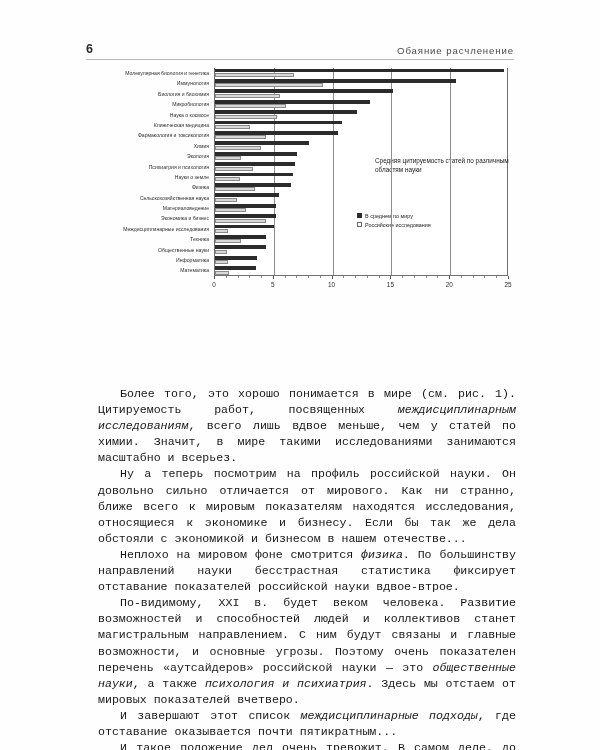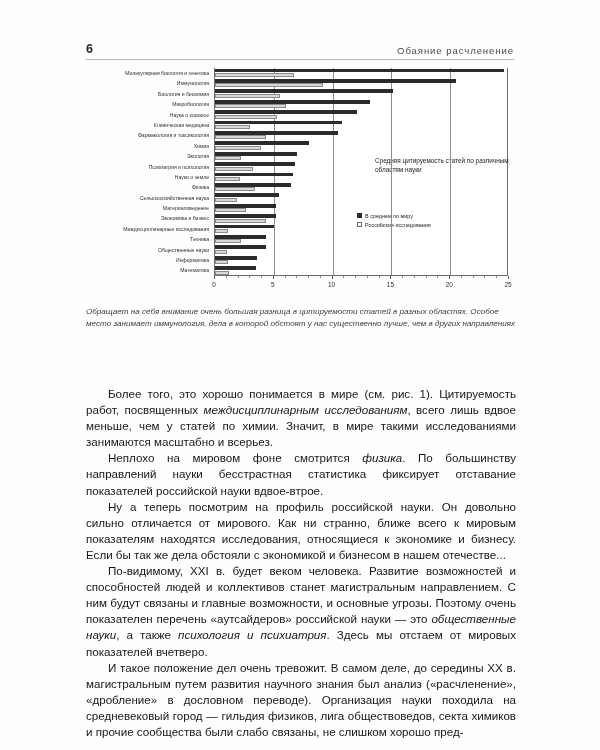--- a/index.html
+++ b/index.html
@@ -219,27 +219,27 @@
   }
 
   
   .body {
     position: absolute;
     left: 86px;
     top: 386px;
     width: 430px;
   }
   .para {
-    font-family: Liberation Sans, sans-serif;
+    font-family: Liberation Mono, monospace;
     font-size: 11.6px;
     line-height: 16.1px;
     text-align: justify;
     text-indent: 22px;
     color: #171717;
-    margin: 0 0 0 0;
+    margin: 0 0 0 12px;
     hyphens: manual;
   }
   .para i { font-style: italic; }
 </style>
 </head>
 <body>
 
 <div class="page">
 
   <div class="runhead">
@@ -399,24 +399,24 @@
           <div class="tick-label" style="left: 58.8px;">5</div>
           <div class="tick-label" style="left: 117.6px;">10</div>
           <div class="tick-label" style="left: 176.4px;">15</div>
           <div class="tick-label" style="left: 235.2px;">20</div>
           <div class="tick-label" style="left: 294px;">25</div>
         </div>
     </div>
   </div>
 
   <div class="caption">
-    <div class="caption-note">Обращает на себя внимание очень большая разница в цитируемости статей в разных областях. Особое место занимает иммунология, дела в которой обстоят у нас существенно лучше, чем в других направлениях</div>
   </div>
 
   <div class="body" id="body-text">
       <p class="para"><span>Более того, это хорошо понимается в мире (см. рис. 1). Цитируемость работ, посвященных </span><i>междисциплинарным исследованиям</i><span>, всего лишь вдвое меньше, чем у статей по химии. Значит, в мире такими исследованиями занимаются масштабно и всерьез.</span></p>
+      <p class="para"><span>Ну а теперь посмотрим на профиль российской науки. Он довольно сильно отличается от мирового. Как ни странно, ближе всего к мировым показателям находятся исследования, относящиеся к экономике и бизнесу. Если бы так же дела обстояли с экономикой и бизнесом в нашем отечестве...</span></p>
       <p class="para"><span>Неплохо на мировом фоне смотрится </span><i>физика</i><span>. По большинству направлений науки бесстрастная статистика фиксирует отставание показателей российской науки вдвое-втрое.</span></p>
-      <p class="para"><span>Ну а теперь посмотрим на профиль российской науки. Он довольно сильно отличается от мирового. Как ни странно, ближе всего к мировым показателям находятся исследования, относящиеся к экономике и бизнесу. Если бы так же дела обстояли с экономикой и бизнесом в нашем отечестве...</span></p>
       <p class="para"><span>По-видимому, XXI в. будет веком человека. Развитие возможностей и способностей людей и коллективов станет магистральным направлением. С ним будут связаны и главные возможности, и основные угрозы. Поэтому очень показателен перечень «аутсайдеров» российской науки — это </span><i>общественные науки</i><span>, а также </span><i>психология и психиатрия</i><span>. Здесь мы отстаем от мировых показателей вчетверо.</span></p>
+      <p class="para"><span>И завершают этот список </span><i>междисциплинарные подходы</i><span>, где отставание оказывается почти пятикратным...</span></p>
       <p class="para"><span>И такое положение дел очень тревожит. В самом деле, до середины XX в. магистральным путем развития научного знания был анализ («расчленение», «дробление» в дословном переводе). Организация науки походила на средневековый город — гильдия физиков, лига обществоведов, секта химиков и прочие сообщества были слабо связаны, не слишком хорошо пред-</span></p>
     </div>
 
 </div>
 
 </body></html>

